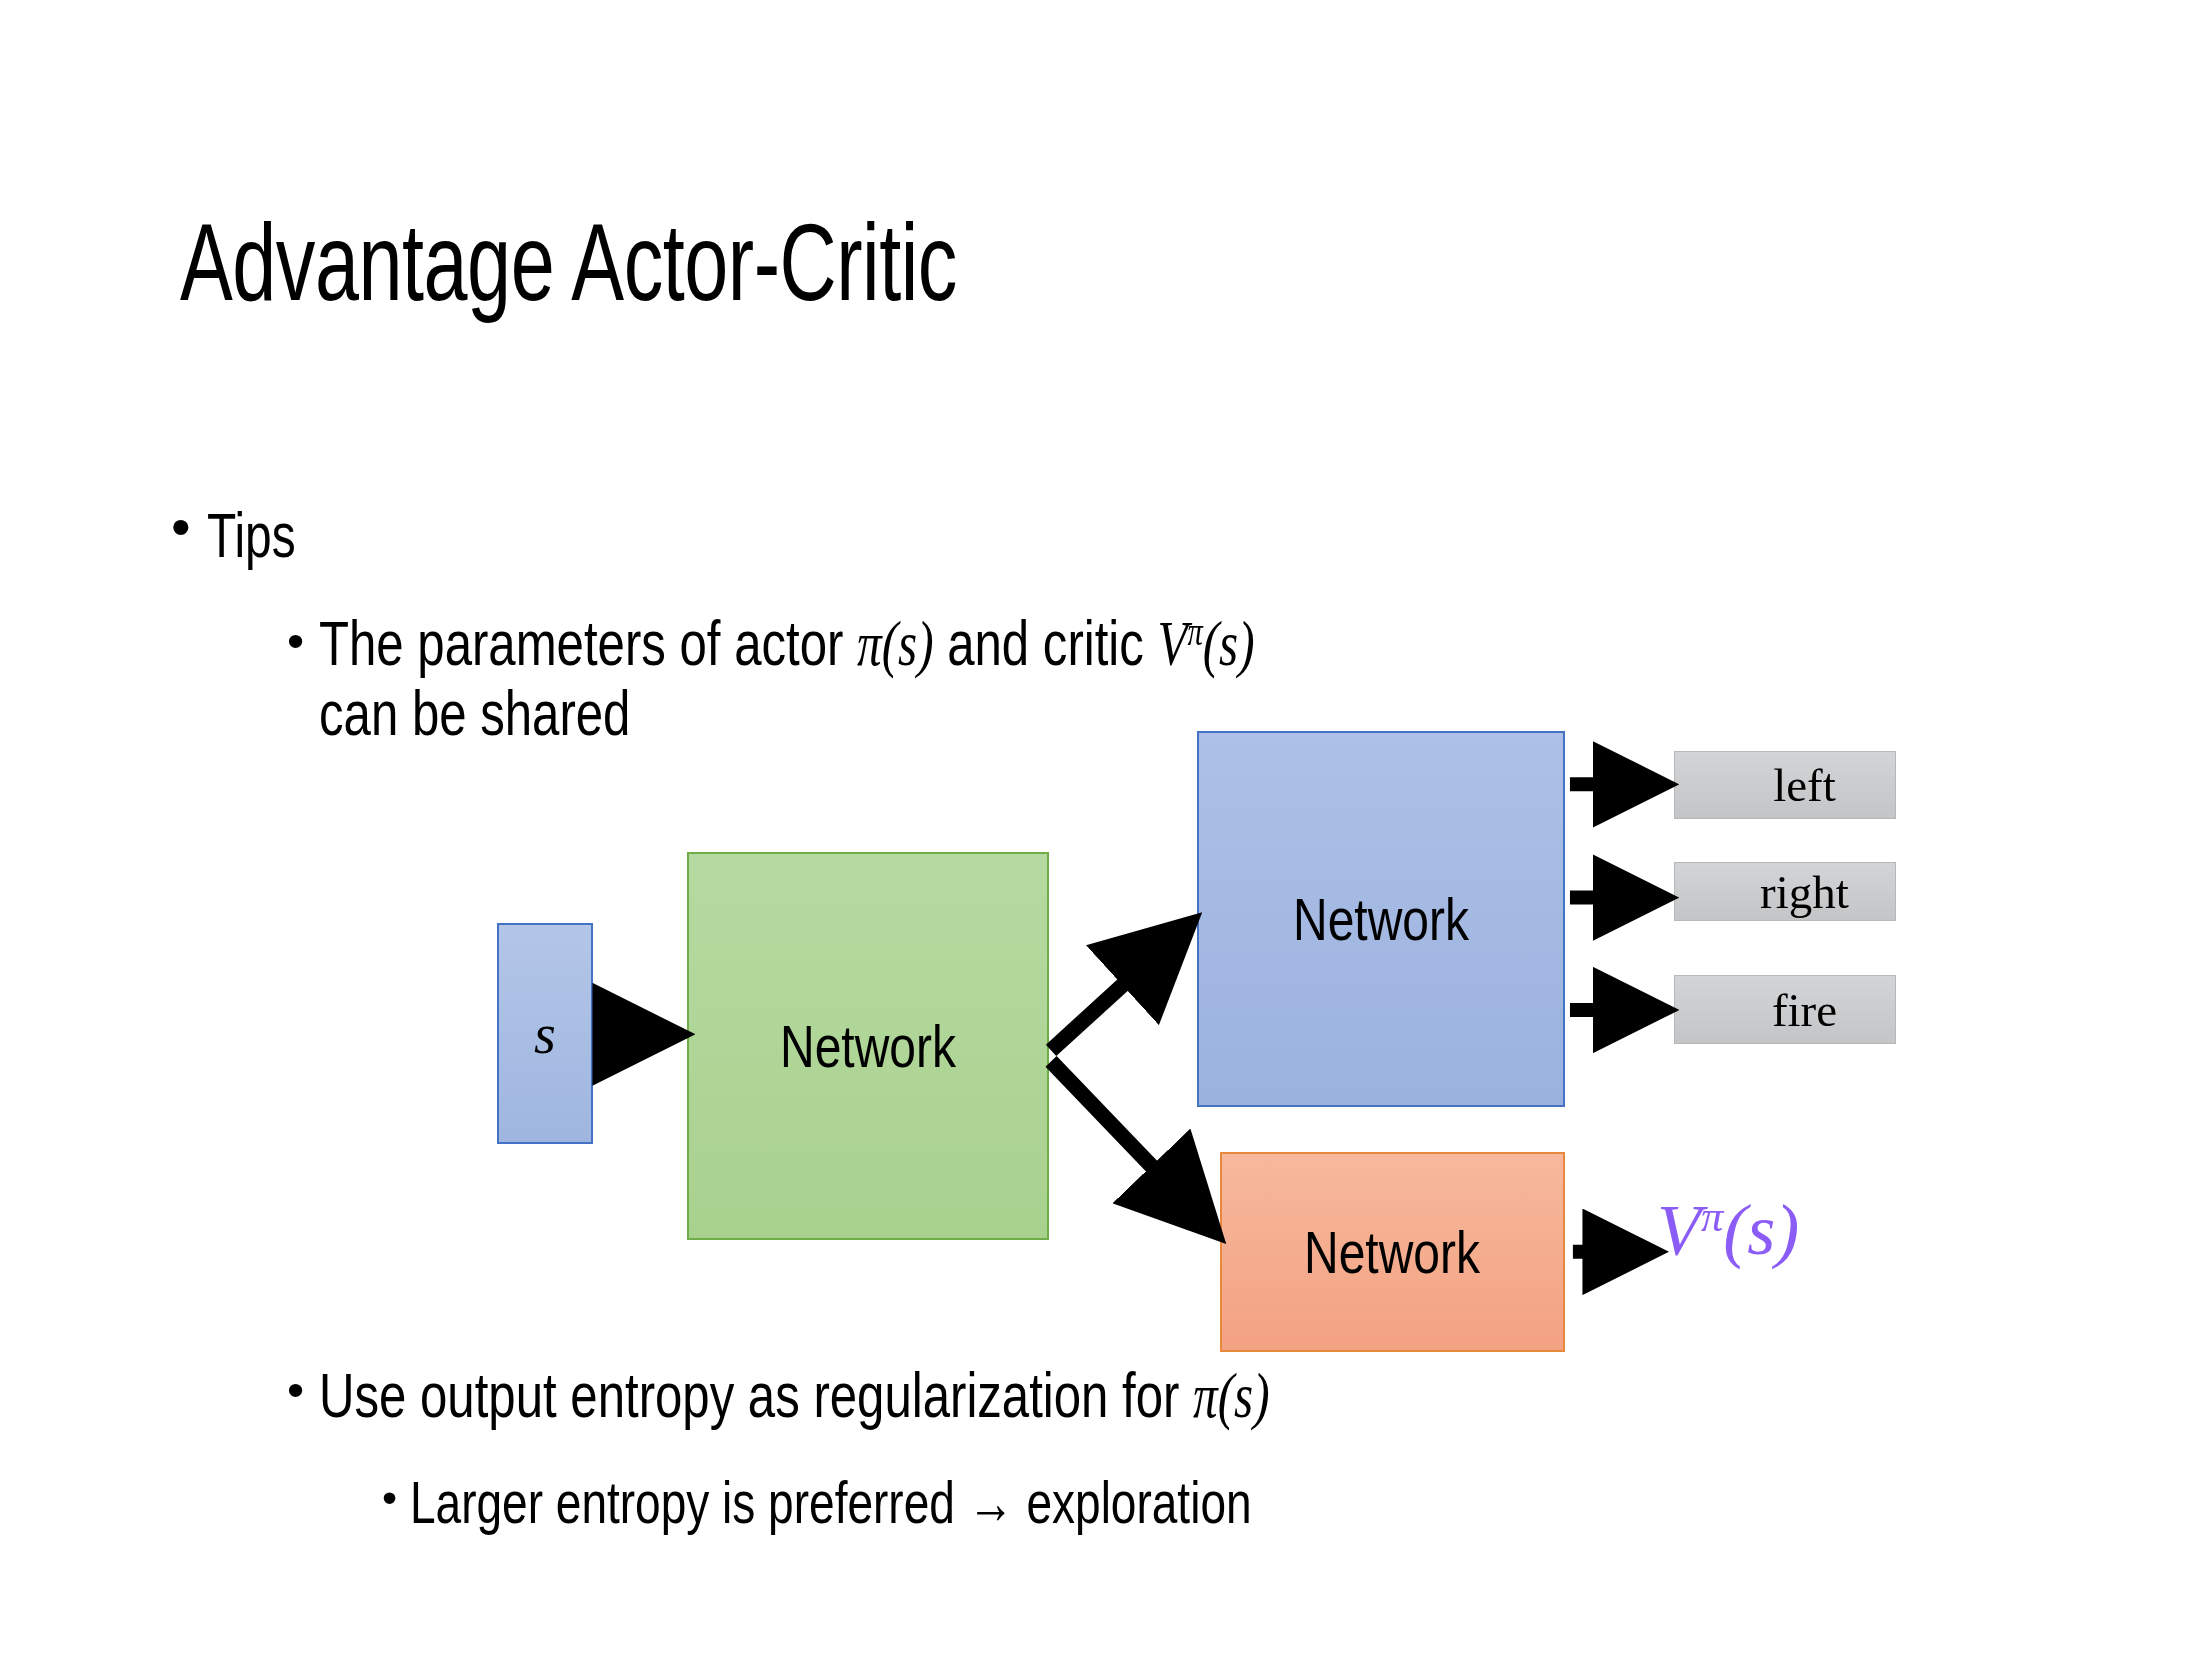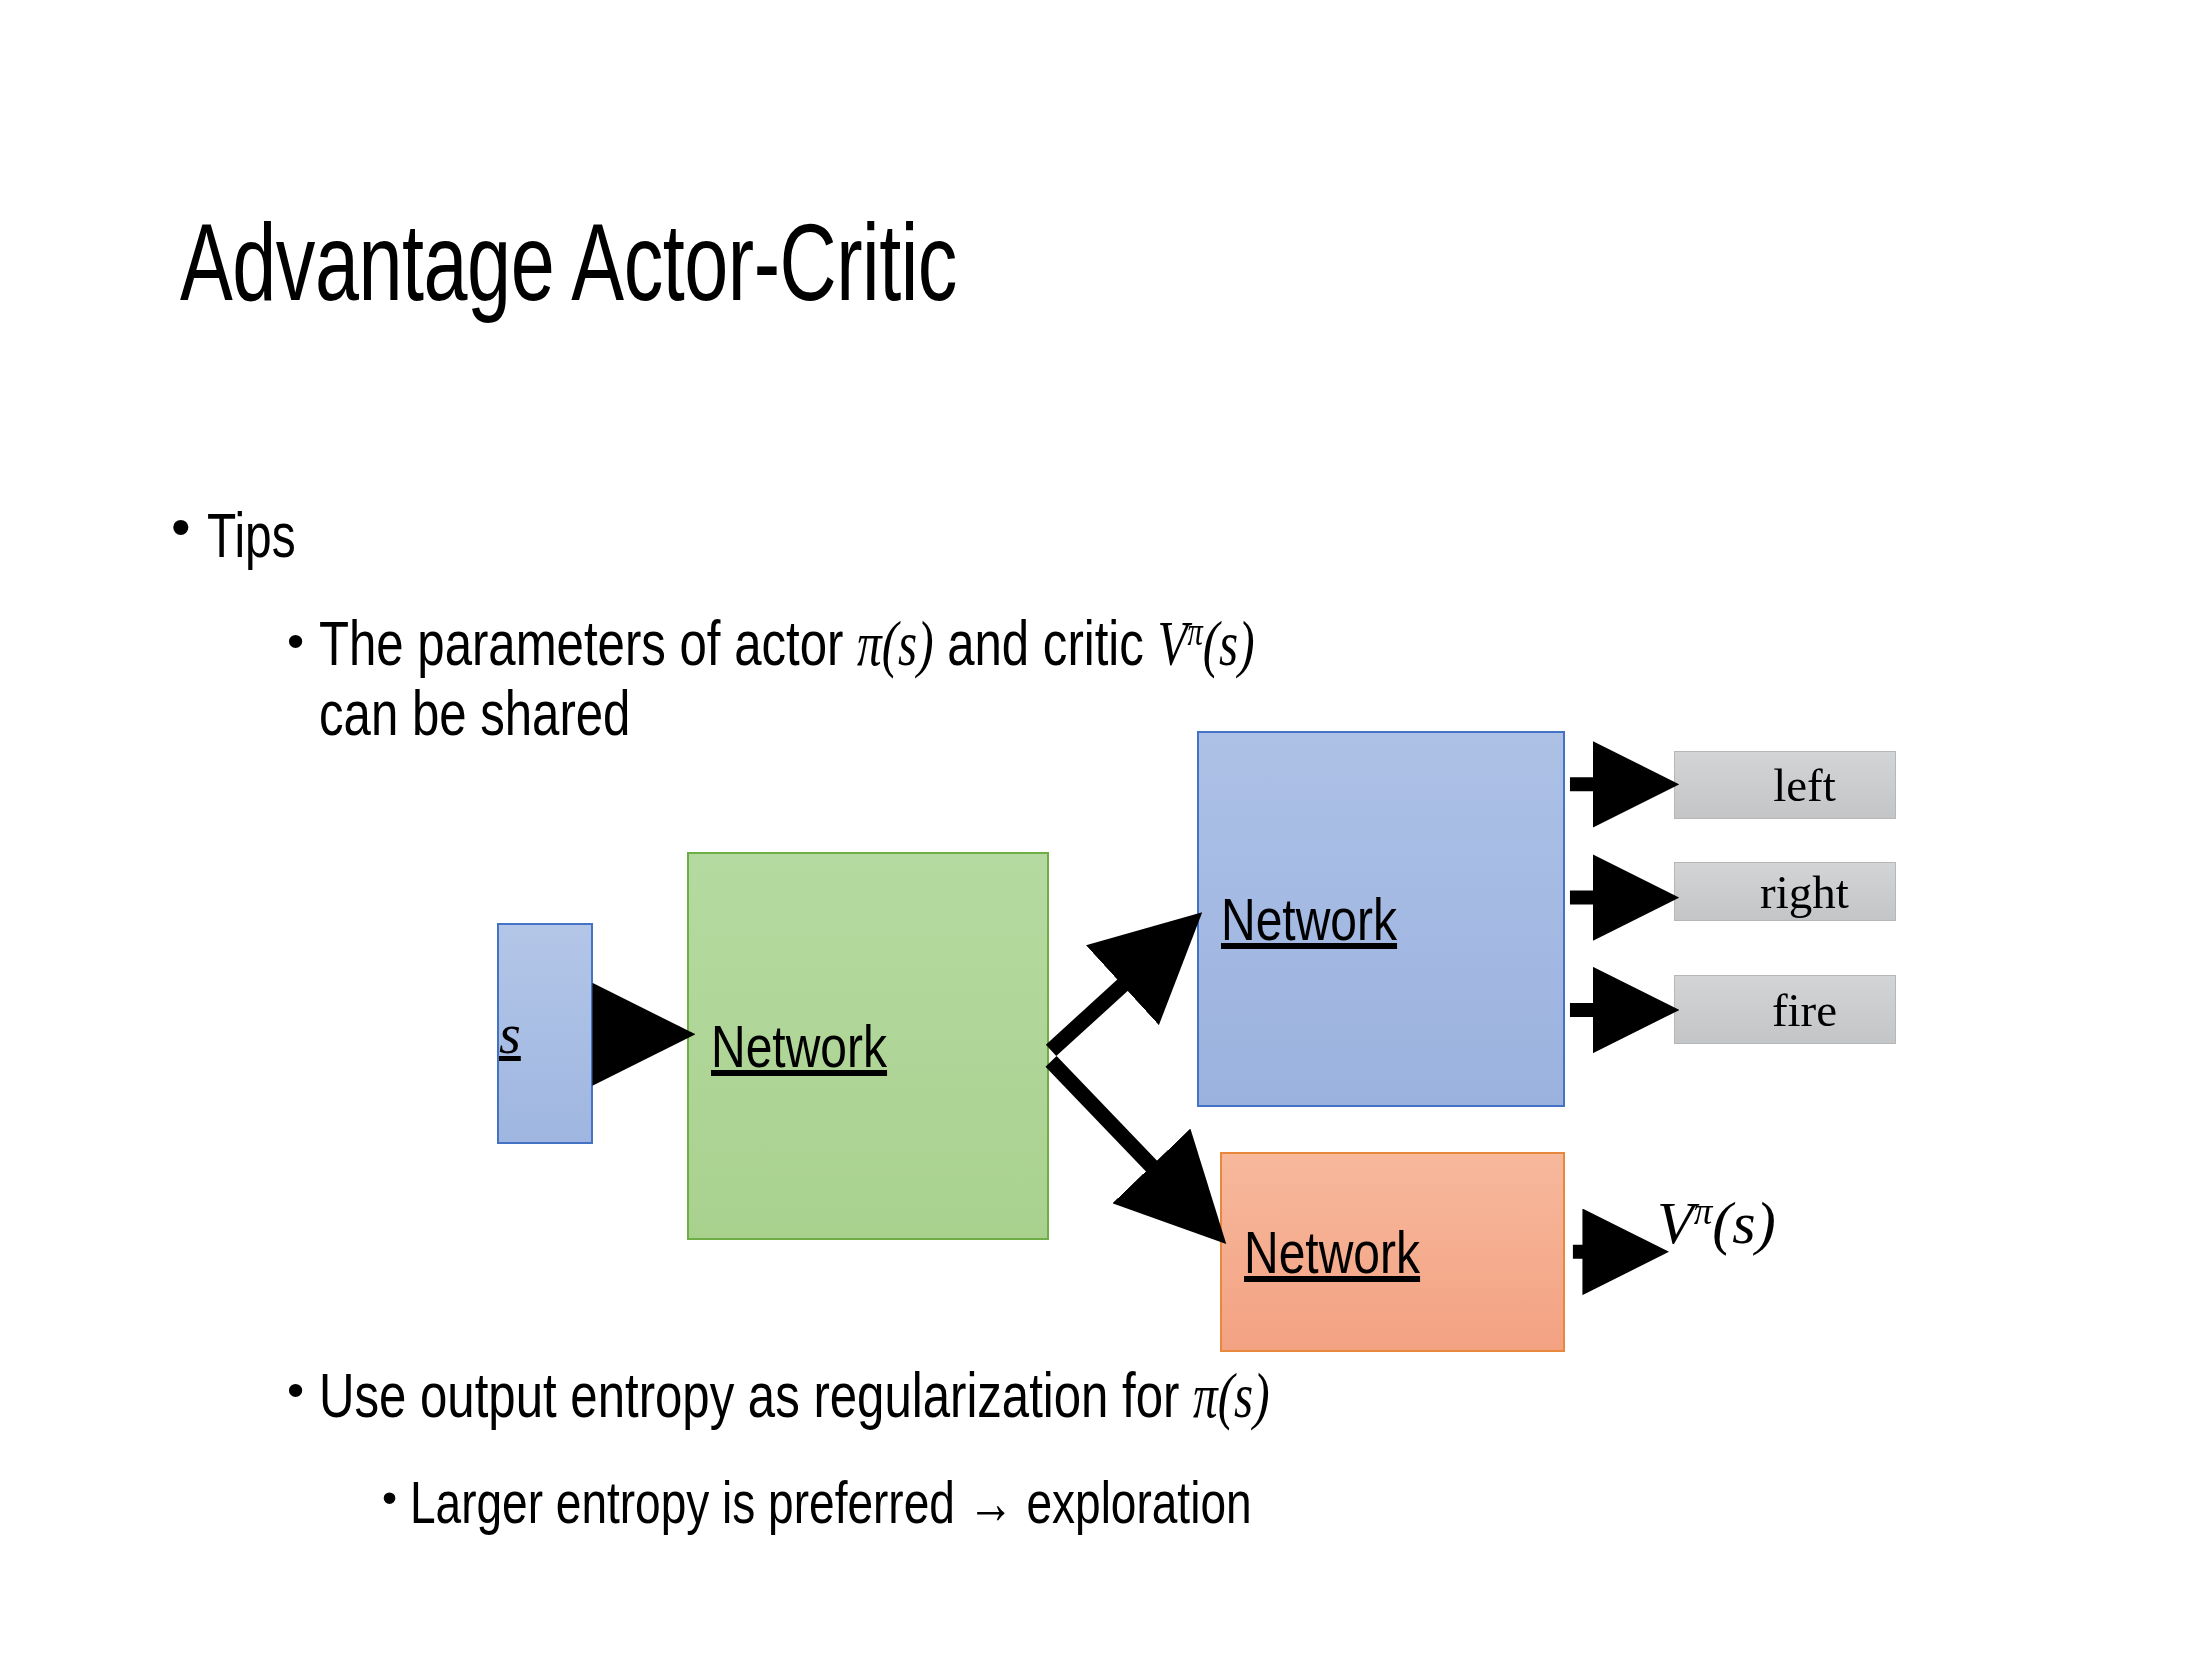--- a/index.html
+++ b/index.html
@@ -94,24 +94,23 @@
     position: absolute;
     left: 0; top: 0;
     width: 2205px; height: 1654px;
     pointer-events: none;
   }
   .dbox {
     position: absolute;
     box-sizing: border-box;
     display: flex;
     align-items: center;
-    justify-content: flex-start;
-    font-family: "Liberation Sans", sans-serif;
-    color: #000000;
-    text-decoration: underline;
+    justify-content: center;
+    font-family: "Liberation Sans", sans-serif;
+    color: #000000;
   }
   .dbox .lbl { transform: scaleX(0.80); display: inline-block; }
 
   #box-s {
     left: 497px; top: 887px; width: 96px; height: 221px;
     background: linear-gradient(180deg,#b3c6e8 0%,#9fb6e0 100%);
     border: 2.2px solid #4472C4;
   }
   #box-s .lbl {
     font-family: "Liberation Serif", serif;
@@ -155,23 +154,23 @@
     padding-left: 39px;
   }
   #out-left  { left: 1674px; top: 715px;  width: 222px; height: 68px; }
   #out-right { left: 1674px; top: 826px; width: 222px; height: 59px; }
   #out-fire  { left: 1674px; top: 939px; width: 222px; height: 69px; }
 
   #vpi {
     position: absolute;
     left: 1657px; top: 1153px;
     font-family: "Liberation Serif", serif;
-    font-size: 60px;
+    font-size: 72px;
     white-space: nowrap;
-    color: #000000;
+    color: #8b5cf6;
   }
 </style>
 </head>
 <body>
 
 <div id="slide">
 
   <div id="title">Advantage Actor-Critic</div>
 
   <div class="bullet-row" id="b-tips">

